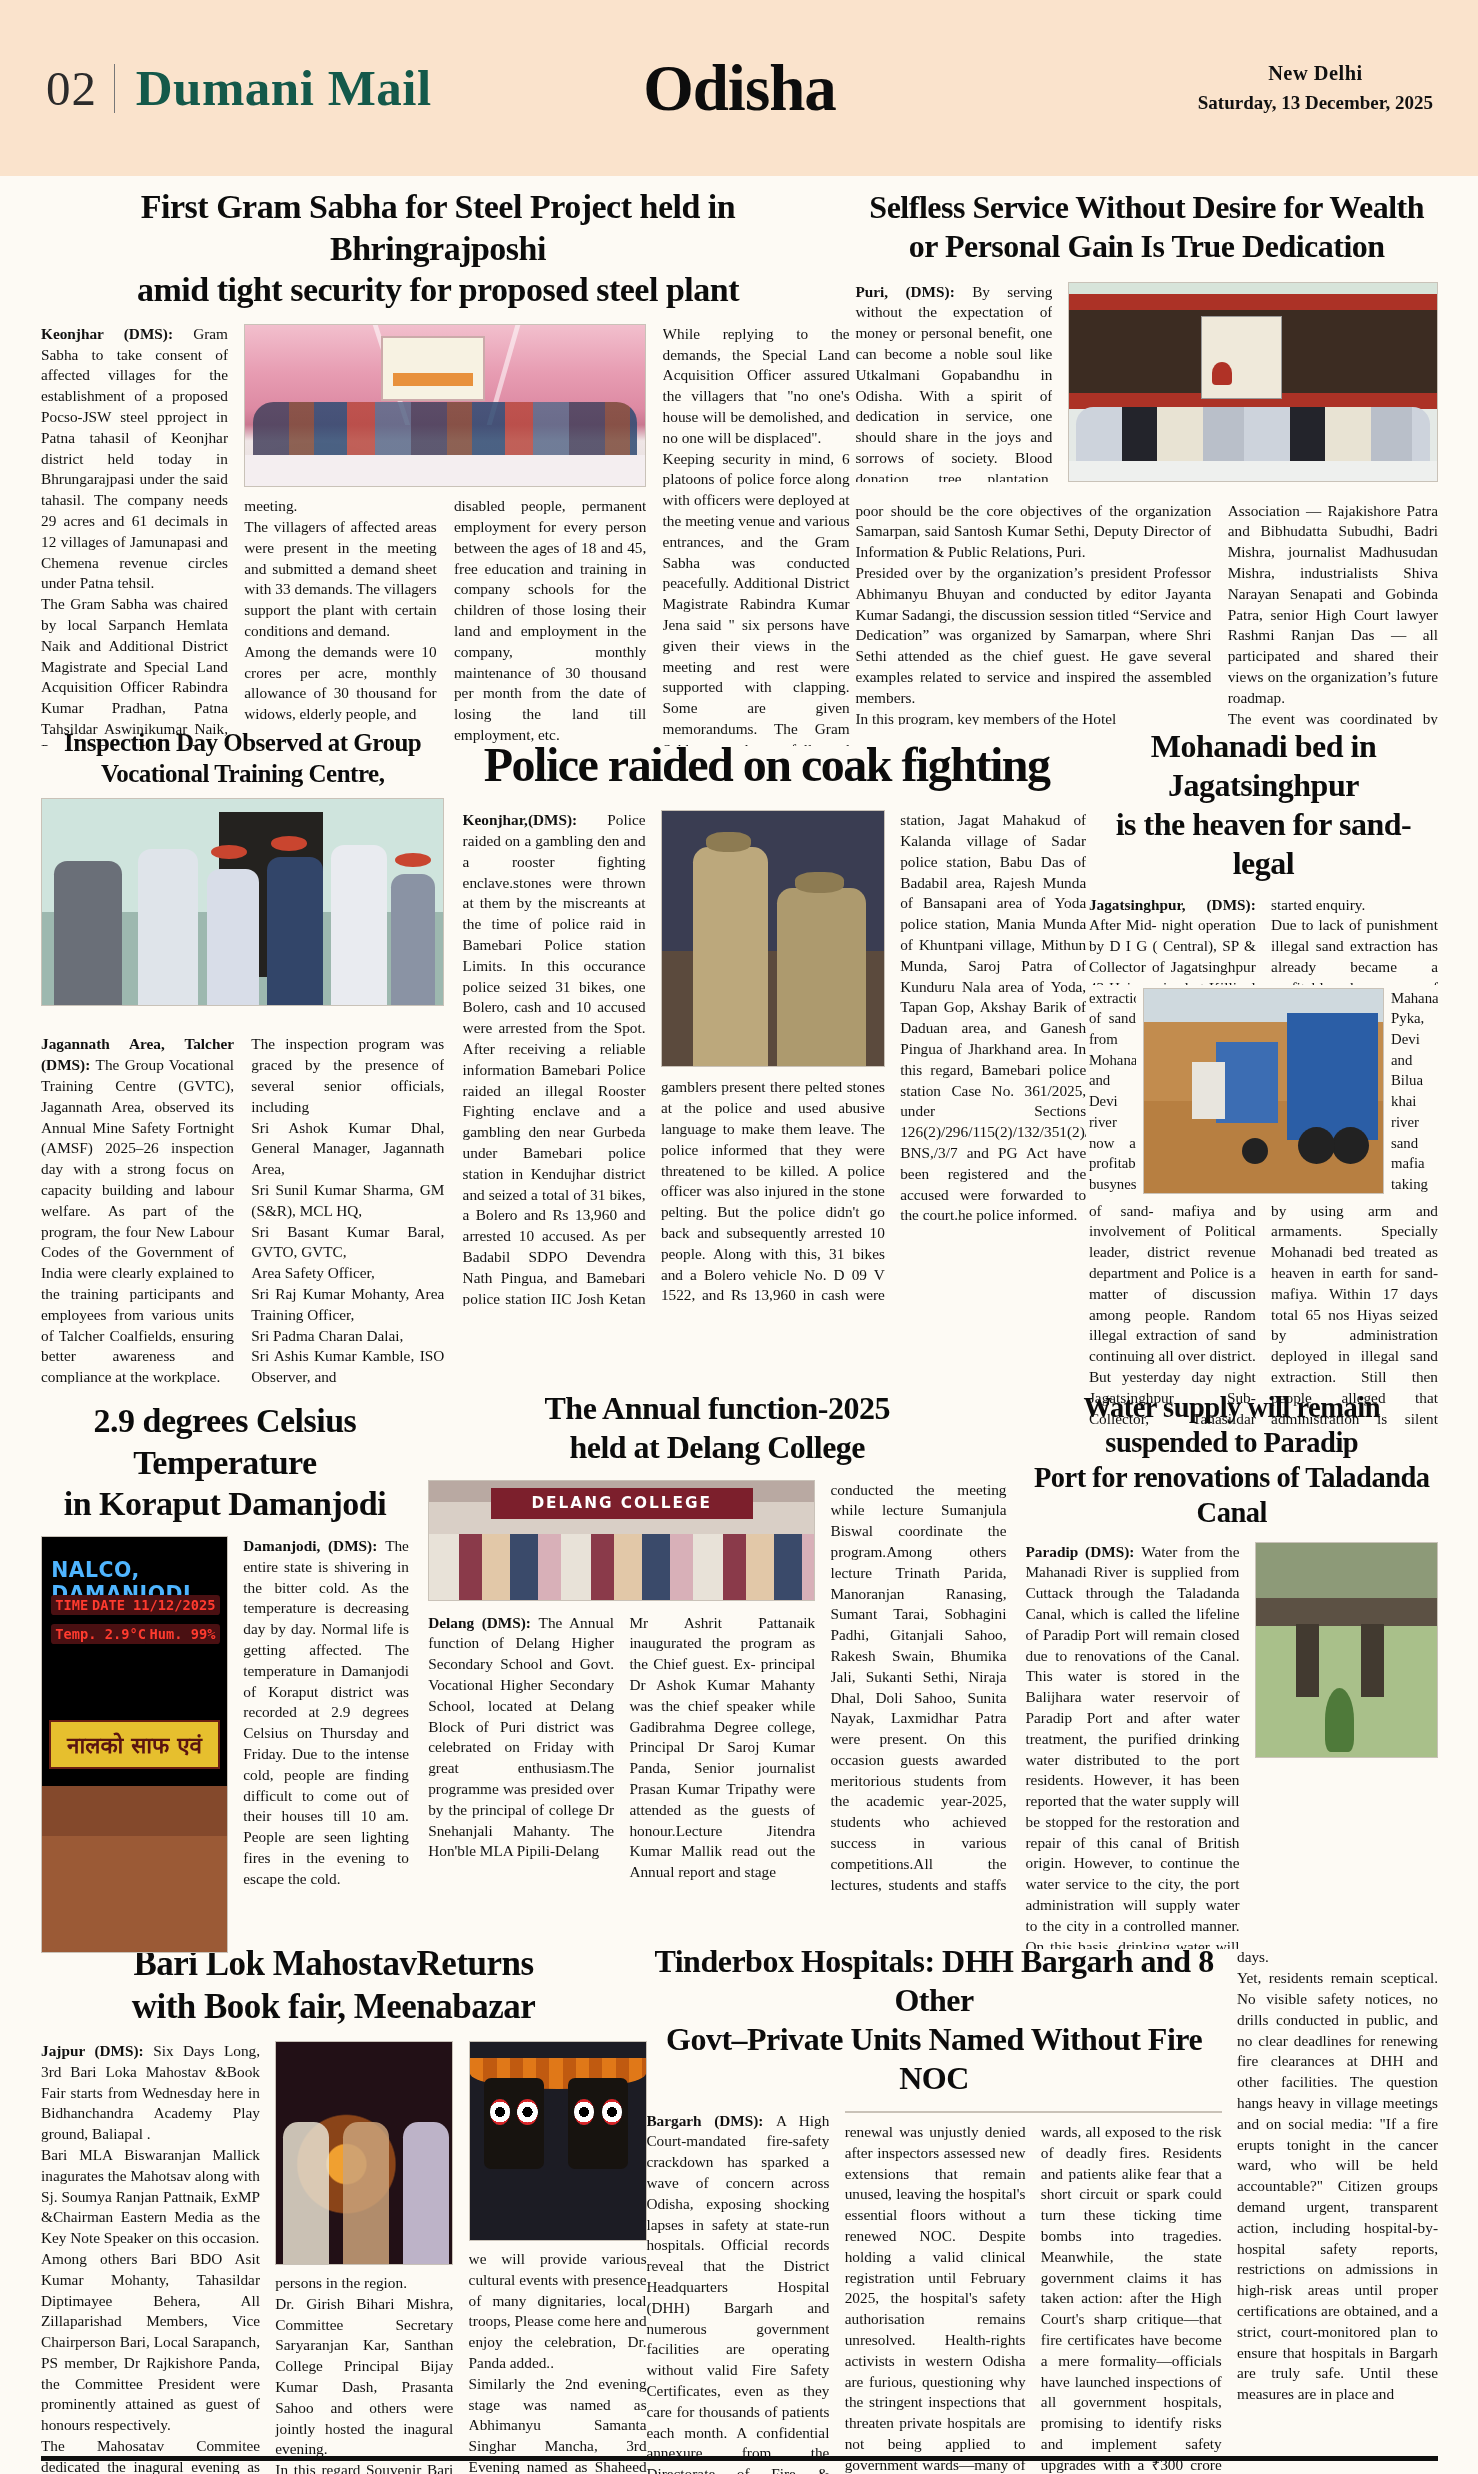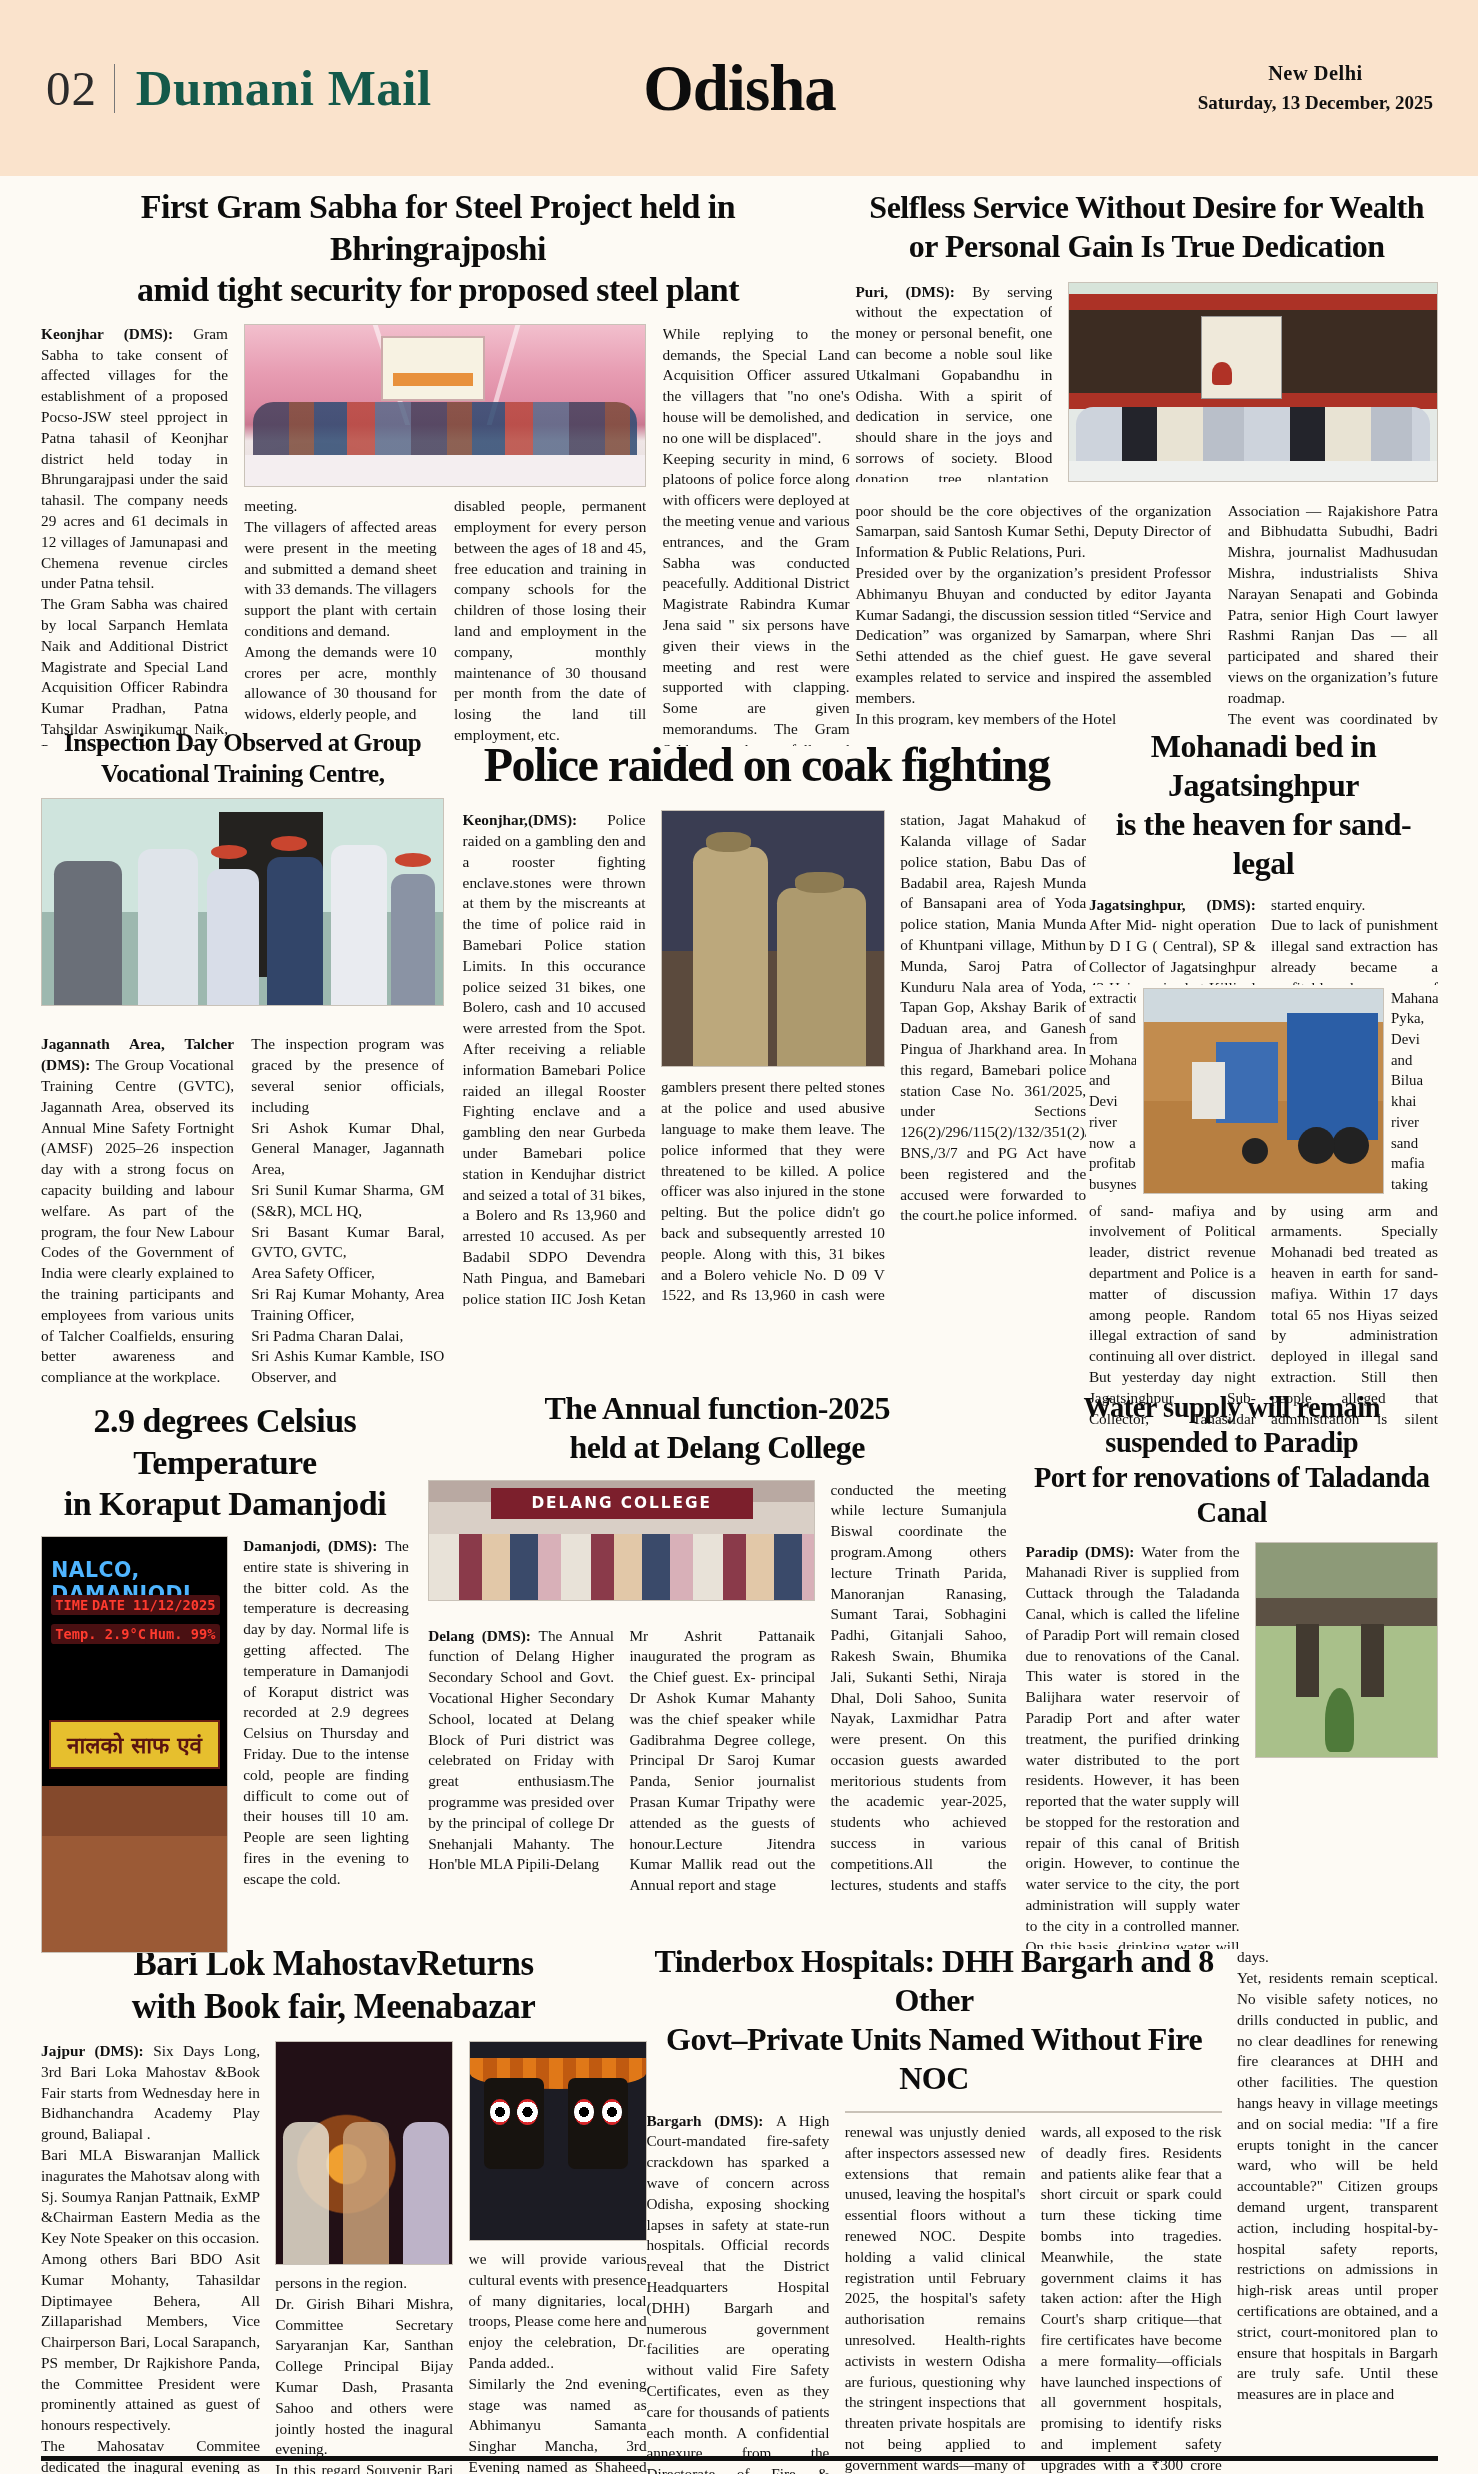--- a/index.html
+++ b/index.html
@@ -149,21 +149,21 @@
   .ph-dam .l1 { top:14%; left:5%; } .ph-dam .l2 { top:14%; right:4%; }
   .ph-dam .l3 { top:21%; left:5%; } .ph-dam .l4 { top:21%; right:4%; }
   .ph-dam .plate { position:absolute; top:44%; left:4%; width:92%; height:12%; background:#e6bf2e; border:2px solid #6b1f14;
     display:flex; align-items:center; justify-content:center;
     font-family:"DejaVu Sans", sans-serif; font-weight:bold; font-size:22.4px; color:#5a1410; }
   .ph-dam .wall { position:absolute; bottom:0; left:0; width:100%; height:40%; background:linear-gradient(180deg,#84492c 0 30%, #9b5a36 30% 100%); }
   .dam-col { flex:1; }
   .a-del { width:578px; }
   .a-del h2 { font-size:32px; padding:0 0 12.2px; }
   .del-body { display:flex; gap:15.3px; height:418px; }
-  .del-left { width:387px; flex:none; display:flex; flex-direction:column; gap:25px; }
+  .del-left { width:387px; flex:none; display:flex; flex-direction:column; gap:12px; }
   .ph-del { height:121px;
     background:linear-gradient(180deg,#b9a9a2 0 18%, #d9cfc6 18% 100%); }
   .ph-del .ban { position:absolute; top:6%; left:16%; width:68%; height:26%; background:#7c1f2c;
     display:flex; align-items:center; justify-content:center;
     color:#fff; font-family:"DejaVu Sans", sans-serif; font-weight:bold; font-size:15.3px; letter-spacing:2px; }
   .ph-del .line { position:absolute; bottom:0; left:0; width:100%; height:55%;
     background:repeating-linear-gradient(90deg,#e8e2d8 0 30.5px,#8a3a4a 30.5px 53px,#e2c8a8 53px 81px,#3a4a6a 81px 109px,#d8b0b8 109px 132px); }
   .del-cols { display:flex; gap:15.3px; flex:1; }
   .del-cols .col { flex:1; }
   .del-c3 { width:176px; flex:none; }

